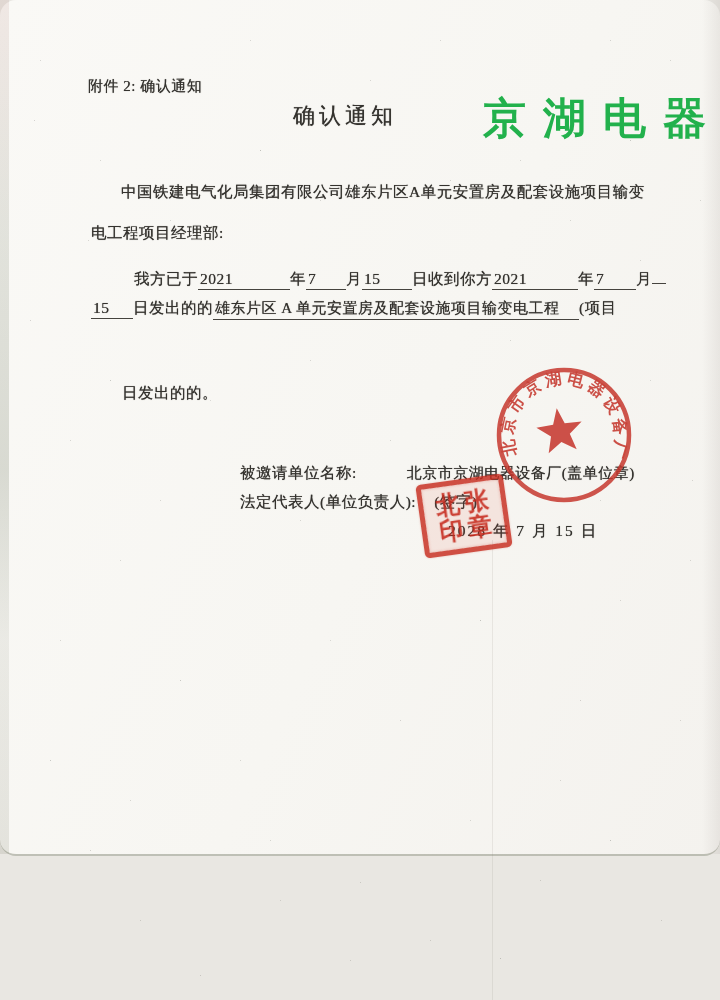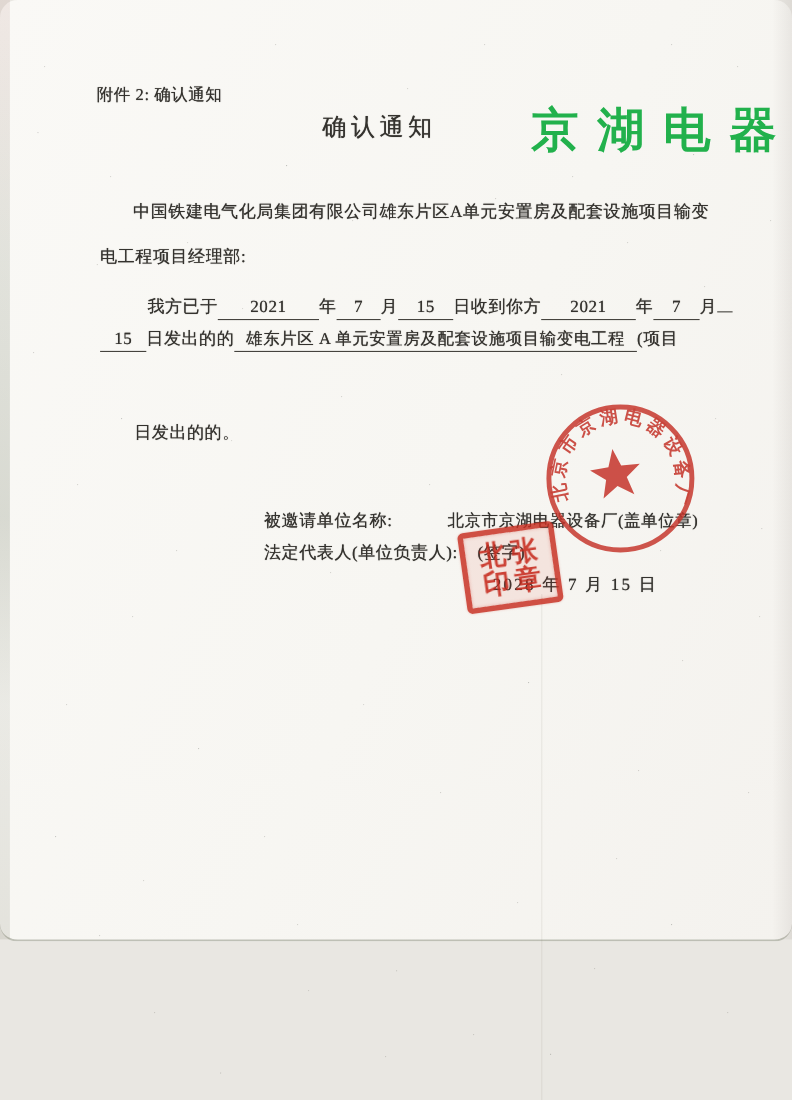--- a/index.html
+++ b/index.html
@@ -54,21 +54,21 @@
   .sal1{left:91px;top:182px;padding-left:30px;}
   .sal2{left:91px;top:210px;margin-top:13px;}
   .bodyA{left:91px;top:269px;padding-left:43px;}
   .bodyB{left:91px;top:298px;}
   .bodyC{left:91px;top:328px;}
   .bodyD{left:91px;top:357px;}
   .closing{left:91px;top:383px;padding-left:31px;}
   .inv{left:240px;top:463px;}
   .legal{left:240px;top:492px;}
   .dateline{left:448px;top:521px;letter-spacing:2px;}
-  .u{display:inline-block;border-bottom:1.5px solid #45433e;text-align:center;padding:0 2px 1px 2px;}
+  .u{display:inline-block;border-bottom:1.5px solid #45433e;padding:0 2px 1px 2px;}
   .gap{display:inline-block;}
   
   .round-stamp{position:absolute;left:480px;top:353px;width:170px;height:170px;opacity:.93;z-index:6;}
   .square-seal{position:absolute;left:420px;top:479px;width:78px;height:64px;z-index:7;
      transform:rotate(-8deg);border:5px solid rgba(198,45,32,.82);border-radius:5px;
      background:rgba(225,80,60,.10);box-shadow:0 0 2px rgba(198,45,32,.3), inset 0 0 3px rgba(198,45,32,.35);
      display:flex;flex-direction:column;justify-content:center;align-items:center;}
   .square-seal .row{font-family:"DejaVu Sans","Liberation Sans",sans-serif;font-weight:900;
      font-size:24px;line-height:26px;color:rgba(198,42,30,.88);letter-spacing:5px;
      transform:scaleY(1.05);filter:blur(.3px);text-indent:5px;}

